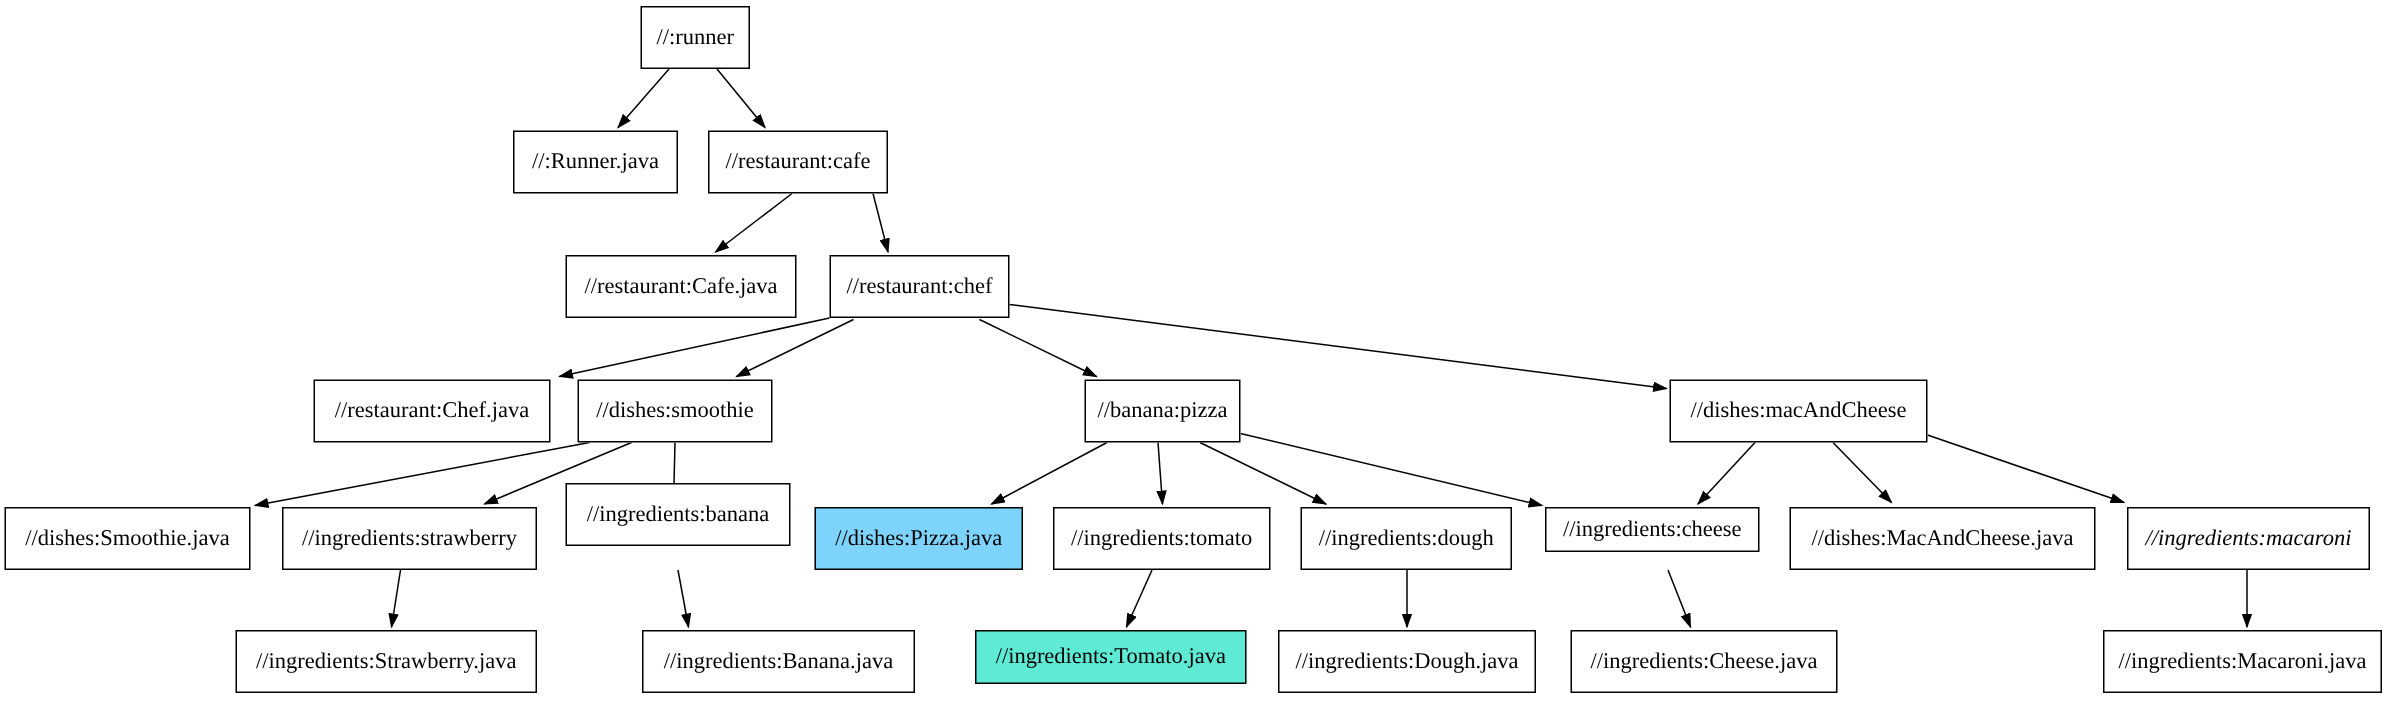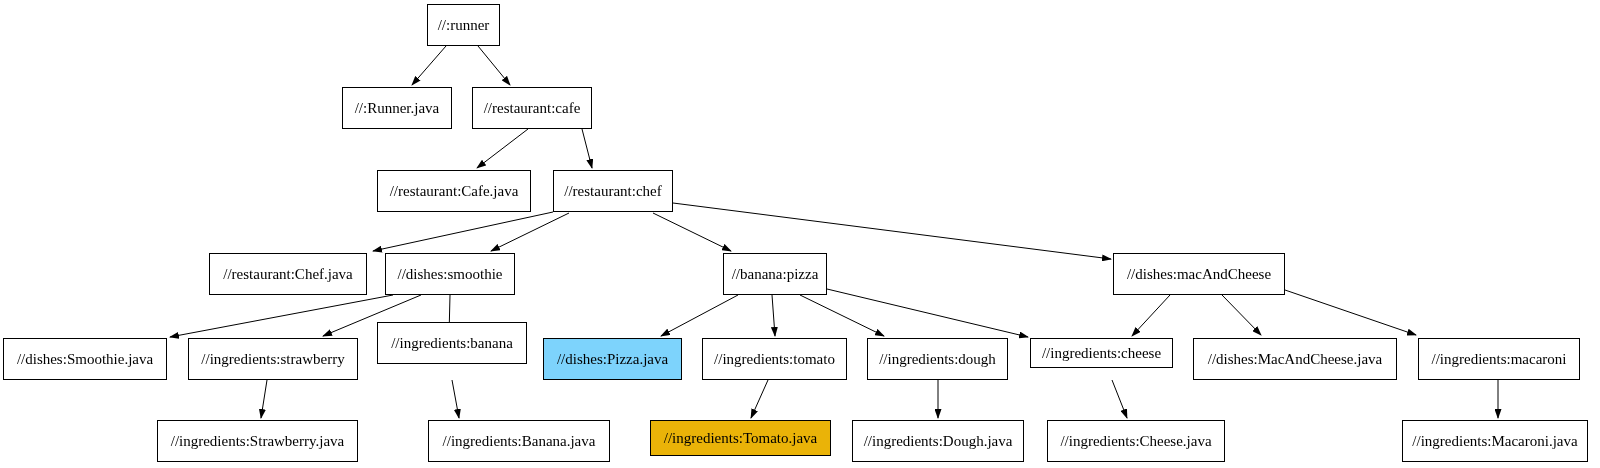--- a/index.html
+++ b/index.html
@@ -88,21 +88,21 @@
       <div class="node" style="left: 723px; top: 253px; width: 104px; height: 42px; border-color: rgb(0, 0, 0); background: rgb(255, 255, 255);">//banana:pizza</div>
       <div class="node" style="left: 1113px; top: 253px; width: 172px; height: 42px; border-color: rgb(0, 0, 0); background: rgb(255, 255, 255);">//dishes:macAndCheese</div>
       <div class="node" style="left: 3px; top: 338px; width: 164px; height: 42px; border-color: rgb(0, 0, 0); background: rgb(255, 255, 255);">//dishes:Smoothie.java</div>
       <div class="node" style="left: 188px; top: 338px; width: 170px; height: 42px; border-color: rgb(0, 0, 0); background: rgb(255, 255, 255);">//ingredients:strawberry</div>
       <div class="node" style="left: 377px; top: 322px; width: 150px; height: 42px; border-color: rgb(0, 0, 0); background: rgb(255, 255, 255);">//ingredients:banana</div>
       <div class="node" style="left: 543px; top: 338px; width: 139px; height: 42px; border-color: rgb(0, 0, 0); background: #7dd3fc;">//dishes:Pizza.java</div>
       <div class="node" style="left: 702px; top: 338px; width: 145px; height: 42px; border-color: rgb(0, 0, 0); background: rgb(255, 255, 255);">//ingredients:tomato</div>
       <div class="node" style="left: 867px; top: 338px; width: 141px; height: 42px; border-color: rgb(0, 0, 0); background: rgb(255, 255, 255);">//ingredients:dough</div>
       <div class="node" style="left: 1030px; top: 338px; width: 143px; height: 30px; border-color: rgb(0, 0, 0); background: rgb(255, 255, 255);">//ingredients:cheese</div>
       <div class="node" style="left: 1193px; top: 338px; width: 204px; height: 42px; border-color: rgb(0, 0, 0); background: rgb(255, 255, 255);">//dishes:MacAndCheese.java</div>
-      <div class="node" style="left: 1418px; top: 338px; width: 162px; height: 42px; border-color: rgb(0, 0, 0); background: rgb(255, 255, 255);">//ingredients:macaroni</div>
+      <div class="node" style="left: 1418px; top: 338px; width: 162px; height: 42px; border-color: rgb(0, 0, 0); background: rgb(255, 255, 255); font-style: italic;">//ingredients:macaroni</div>
       <div class="node" style="left: 157px; top: 420px; width: 201px; height: 42px; border-color: rgb(0, 0, 0); background: rgb(255, 255, 255);">//ingredients:Strawberry.java</div>
       <div class="node" style="left: 386px; top: 420px; width: 182px; height: 42px; border-color: rgb(0, 0, 0); background: rgb(255, 255, 255); margin-left: 42px;">//ingredients:Banana.java</div>
-      <div class="node" style="left: 650px; top: 420px; width: 181px; height: 36px; border-color: rgb(0, 0, 0); background: #eab308;">//ingredients:Tomato.java</div>
+      <div class="node" style="left: 650px; top: 420px; width: 181px; height: 36px; border-color: rgb(0, 0, 0); background: #5eead4;">//ingredients:Tomato.java</div>
       <div class="node" style="left: 852px; top: 420px; width: 172px; height: 42px; border-color: rgb(0, 0, 0); background: rgb(255, 255, 255);">//ingredients:Dough.java</div>
       <div class="node" style="left: 1047px; top: 420px; width: 178px; height: 42px; border-color: rgb(0, 0, 0); background: rgb(255, 255, 255);">//ingredients:Cheese.java</div>
       <div class="node" style="left: 1402px; top: 420px; width: 186px; height: 42px; border-color: rgb(0, 0, 0); background: rgb(255, 255, 255);">//ingredients:Macaroni.java</div>
     </div>
 </div>
 
 </body></html>

